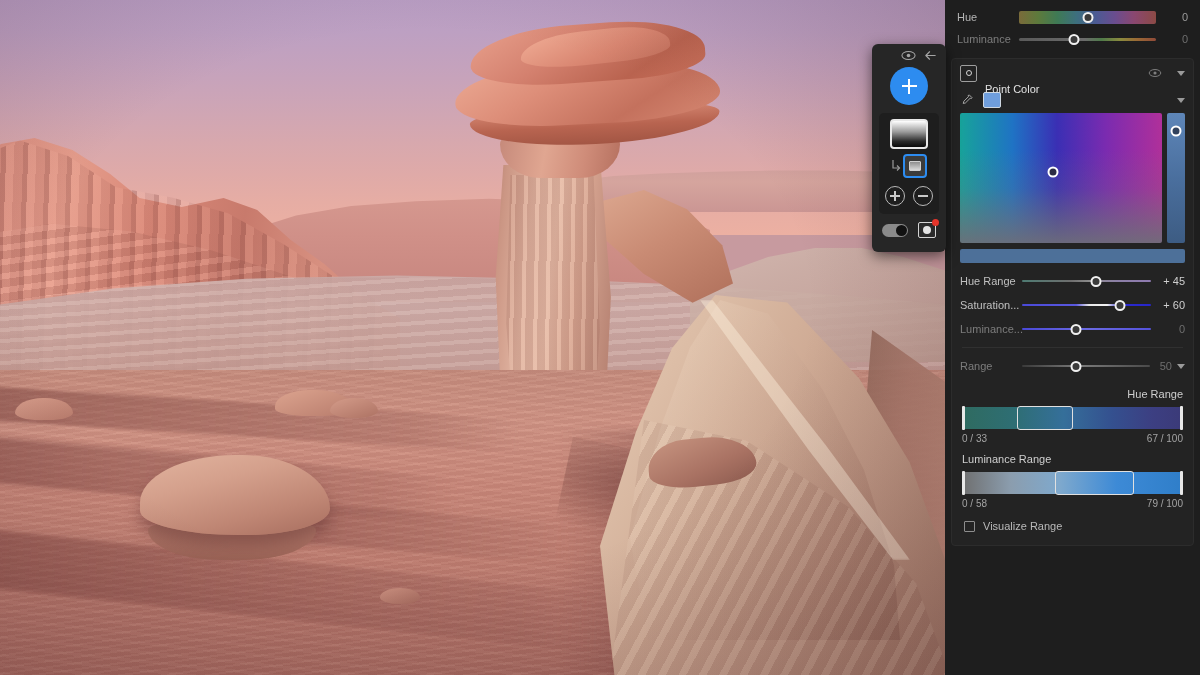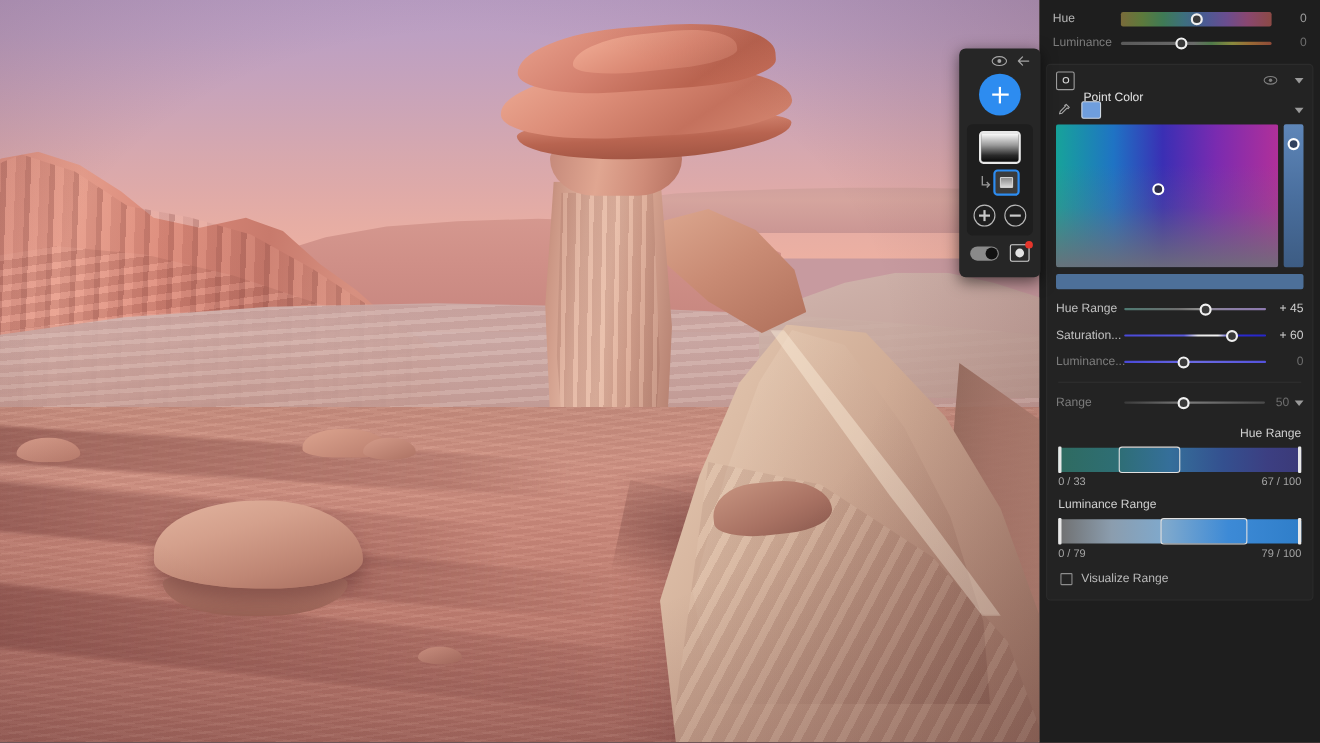--- a/index.html
+++ b/index.html
@@ -638,21 +638,21 @@
       </div>
 
       <div class="rng-block" style="margin-top:9px;">
         <div class="rng-title">Luminance Range</div>
         <div class="rng-bar sat-rng-bar">
           <span class="rng-handle" style="left:0;"></span>
           <span class="rng-sel" style="left:42%; width:36%;"></span>
           <span class="rng-handle" style="right:0;"></span>
         </div>
         <div class="rng-labels">
-          <span>0 / 79</span>
+          <span>0 / 58</span>
           <span>79 / 100</span>
         </div>
       </div>
 
 
       <div class="chk-row" style="padding-left:12px; margin-top:6px;">
         <span class="chk"></span>
         <span class="chk-lbl">Visualize Range</span>
       </div>
 

